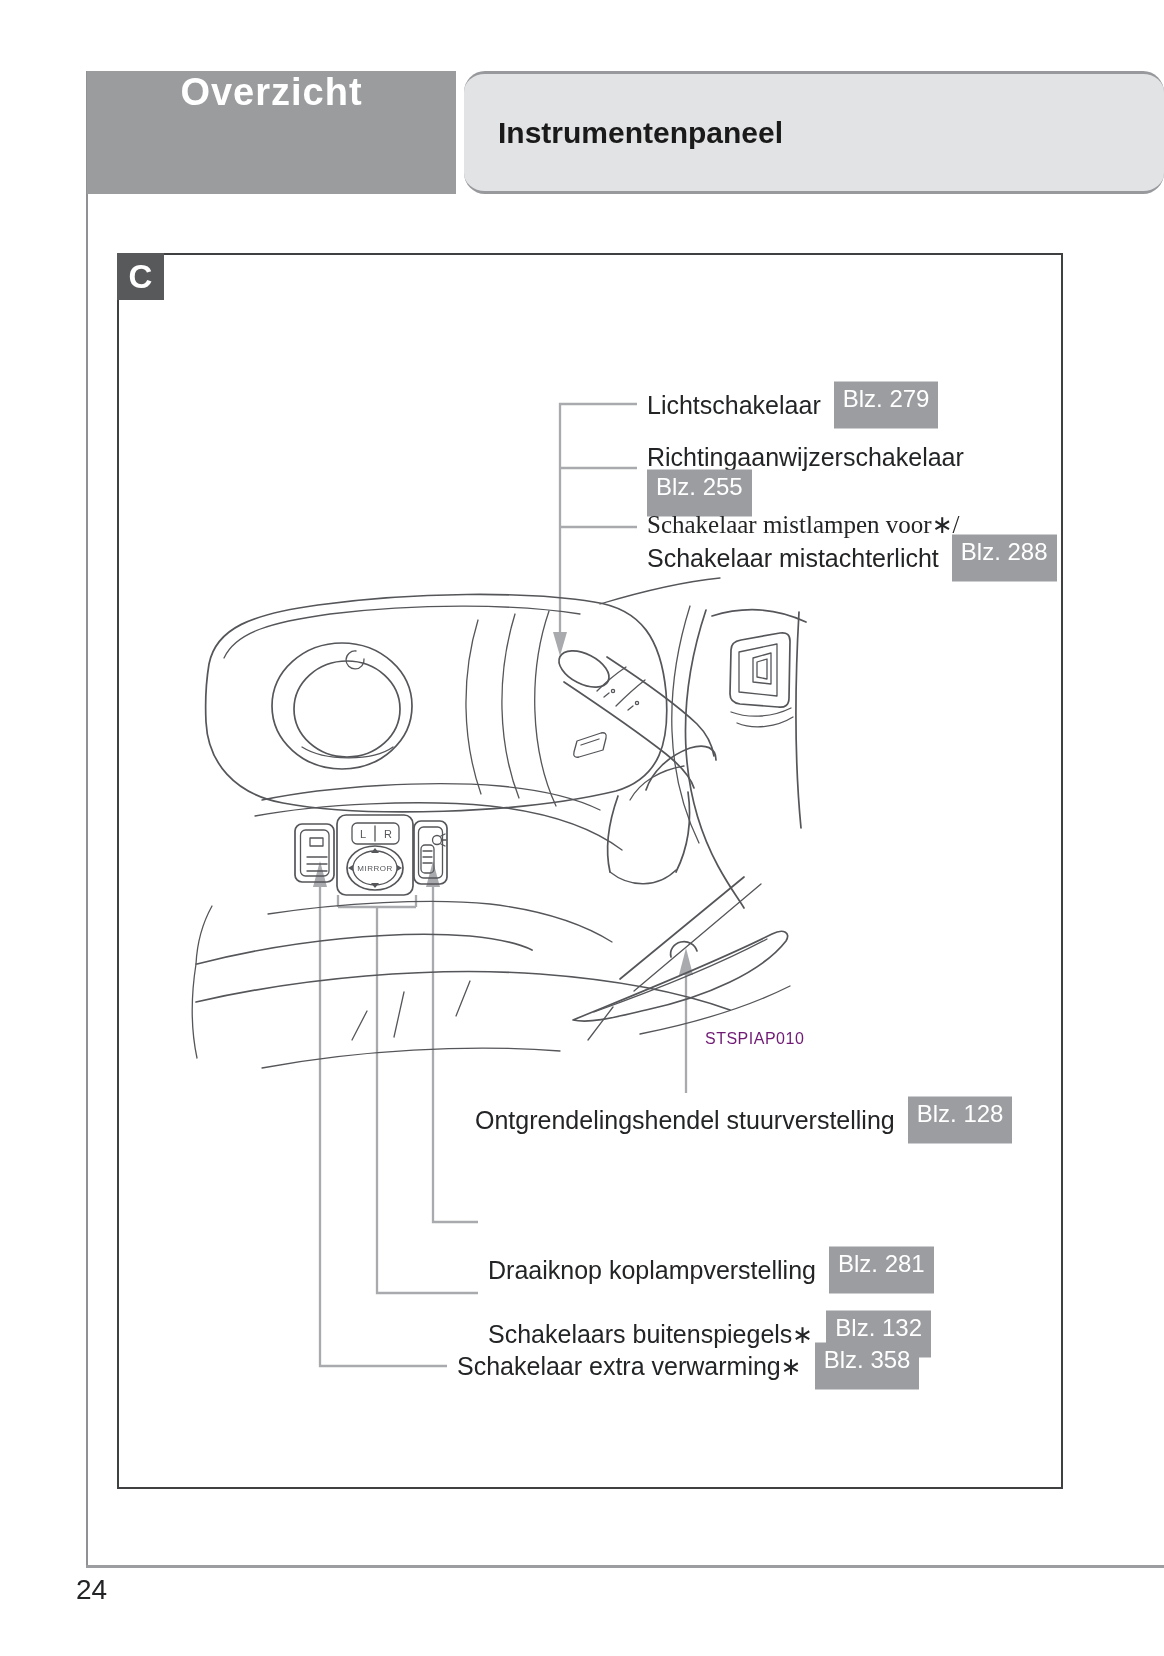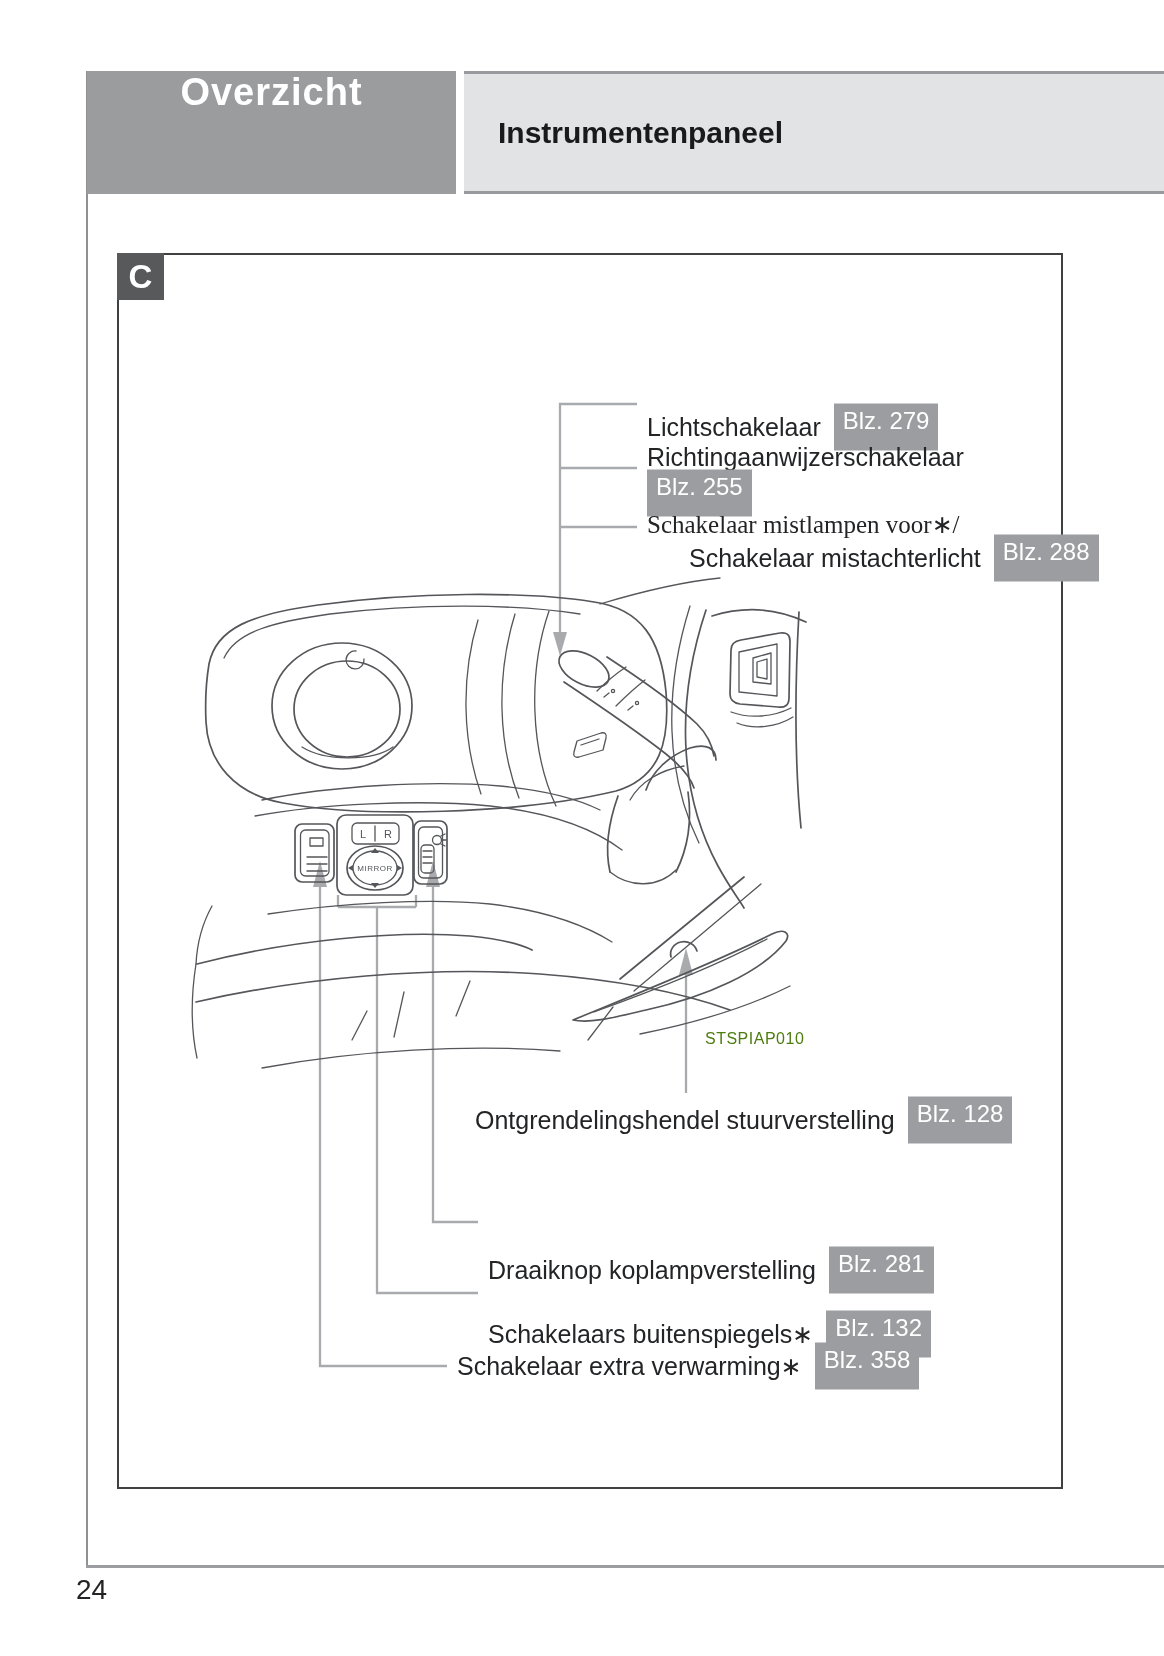--- a/index.html
+++ b/index.html
@@ -12,21 +12,21 @@
   .rule-bottom{position:absolute;left:86px;top:1565px;width:1078px;height:3px;background:#9b9da0;}
   
   .chapter-tab{
     position:absolute;left:87px;top:71px;width:369px;height:123px;background:#9a9c9e;
     display:flex;justify-content:center;
   }
   .chapter-tab span{color:#ffffff;font-size:38px;font-weight:700;letter-spacing:1px;}
   .header-strip{
     position:absolute;left:464px;top:71px;width:700px;height:123px;background:#e2e3e5;
     border-top:3px solid #97999c;border-bottom:3px solid #97999c;box-sizing:border-box;
-    display:flex;align-items:center;
+    display:flex;align-items:center;border-radius:21px;
   }
   .header-strip span{color:#1a1a1a;font-size:30px;font-weight:700;padding-left:34px;}
   
   .content-frame{
     position:absolute;left:117px;top:253px;width:946px;height:1236px;
     border:2px solid #3f4042;box-sizing:border-box;background:#ffffff;
   }
   .section-marker{
     position:absolute;left:117px;top:253px;width:47px;height:47px;background:#58595b;
     display:flex;align-items:center;justify-content:center;
@@ -36,21 +36,21 @@
   .row{
     position:absolute;display:flex;align-items:center;gap:13px;
     transform:translateY(-50%);white-space:nowrap;
     font-size:25px;color:#232426;z-index:3;
   }
   .badge{
     background:#9b9da0;color:#ffffff;font-size:24px;line-height:1;
     padding:5px 9px 18px 9px;display:inline-block;
   }
   .fig-code{
-    position:absolute;left:705px;top:1030px;font-size:16px;color:#4d7c0f;
+    position:absolute;left:705px;top:1030px;font-size:16px;color:#701a75;
     letter-spacing:0.5px;z-index:3;
   }
   .page-number{position:absolute;left:76px;top:1574px;font-size:28px;color:#232426;}
   svg.figure{position:absolute;left:0;top:0;z-index:2;}
   .lineart{fill:none;stroke:#55565a;stroke-width:1.7;stroke-linecap:round;stroke-linejoin:round;}
   .thin{stroke-width:1.3;}
   .callout{fill:none;stroke:#a8aaad;stroke-width:2.3;}
   .callout-fill{fill:#a8aaad;stroke:none;}
   .microtext{fill:#55565a;stroke:none;font-family:"Liberation Sans",sans-serif;}
 </style>
@@ -183,36 +183,36 @@
   <g>
     <rect class="lineart" x="414" y="821" width="33" height="63" rx="7"></rect>
     <rect class="lineart thin" x="418.5" y="827" width="24" height="51" rx="5"></rect>
     <circle class="lineart thin" cx="437" cy="840" r="4.5"></circle>
     <path class="lineart thin" d="M 441,836 L 445,834 M 442,840 L 446,840 M 441,844 L 445,846"></path>
     <rect class="lineart thin" x="421" y="845" width="13" height="28" rx="4"></rect>
     <path class="lineart thin" d="M 423,851 H 432 M 423,857 H 432 M 423,863 H 432"></path>
   </g>
 </svg>
 
-<div class="row" style="left:647px;top:427px;justify-content:flex-end;">
+<div class="row" style="left:647px;top:405px;justify-content:flex-end;">
   <span>Lichtschakelaar</span>
   <span class="badge">Blz. 279</span>
 </div>
 
 <div class="row" style="left:647px;top:457px;">
   <span>Richtingaanwijzerschakelaar</span>
 </div>
 <div class="row" style="left:647px;top:493px;">
   <span class="badge">Blz. 255</span>
 </div>
 
 <div class="row" style="left:647px;top:524px;font-family:Liberation Serif, serif;">
   <span>Schakelaar mistlampen voor∗/</span>
 </div>
-<div class="row" style="left:647px;top:558px;margin-left:42px;">
+<div class="row" style="left:647px;top:558px;">
   <span>Schakelaar mistachterlicht</span>
   <span class="badge">Blz. 288</span>
 </div>
 
 <div class="row" style="left:475px;top:1120px;">
   <span>Ontgrendelingshendel stuurverstelling</span>
   <span class="badge">Blz. 128</span>
 </div>
 
 <div class="row" style="left:488px;top:1222px;margin-top:48px;">

